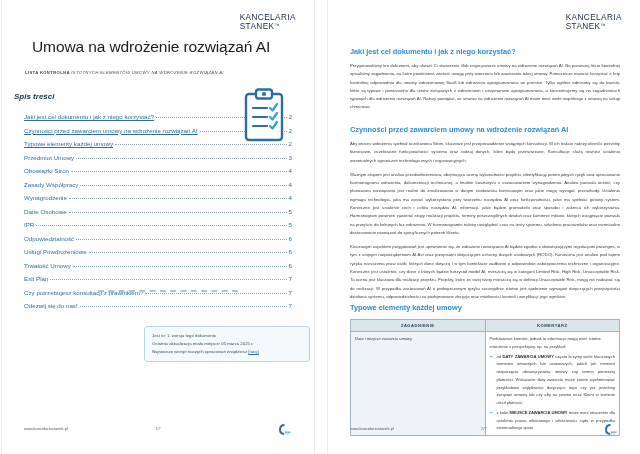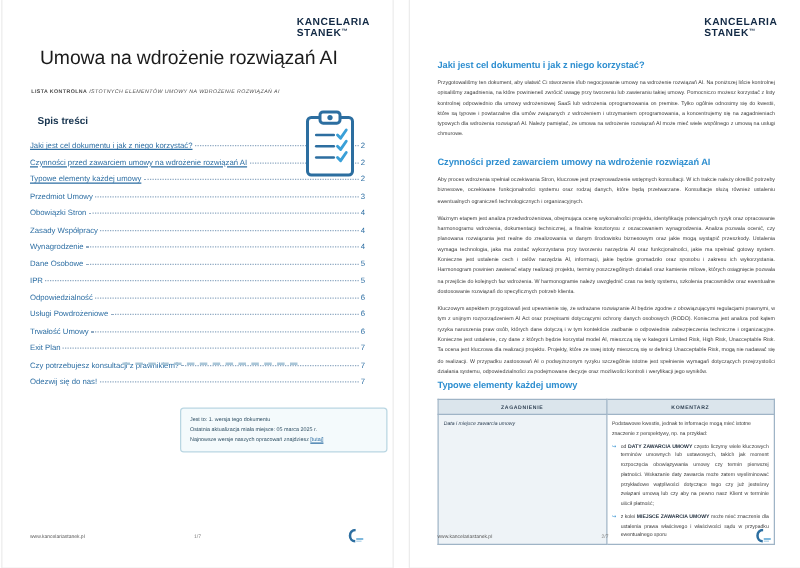--- a/index.html
+++ b/index.html
@@ -26,21 +26,21 @@
   .page.left{ margin-left:2px; }
   .page.right{ margin-left:6px; }
 
   
   .brand{
     position:absolute;
     right:18px;top:14px;
     text-align:left;
     line-height:1.08;
     color:#132a45;
-    font-weight:700;
+    font-weight:400;
     letter-spacing:.45px;
     font-size:8.2px;
   }
   .brand .l1{display:block;}
   .brand .l2{display:block;}
   .brand .tm{font-size:5px;vertical-align:top;letter-spacing:0;}
 
   
   .doc-title{
     position:absolute;left:30px;top:38px;
@@ -48,22 +48,22 @@
     letter-spacing:-0.1px;
   }
   .doc-subtitle{
     position:absolute;left:23px;top:70px;
     font-size:4.2px;color:#4a4a4a;letter-spacing:.35px;
     font-style:italic;
   }
   .doc-subtitle b{font-style:normal;font-weight:700;}
 
   .toc-head{
-    position:absolute;left:28px;top:92px;
-    font-size:8px;font-weight:700;color:#17344f;
+    position:absolute;left:12px;top:92px;
+    font-size:8px;font-weight:700;color:#17344f;font-style:italic;
   }
   .toc{
     position:absolute;left:22px;top:110px;width:268px;
   }
   .toc-row{
     display:flex;align-items:baseline;
     font-size:6.2px;color:#2d6ea3;
     padding:3.25px 0;
     white-space:nowrap;
   }

